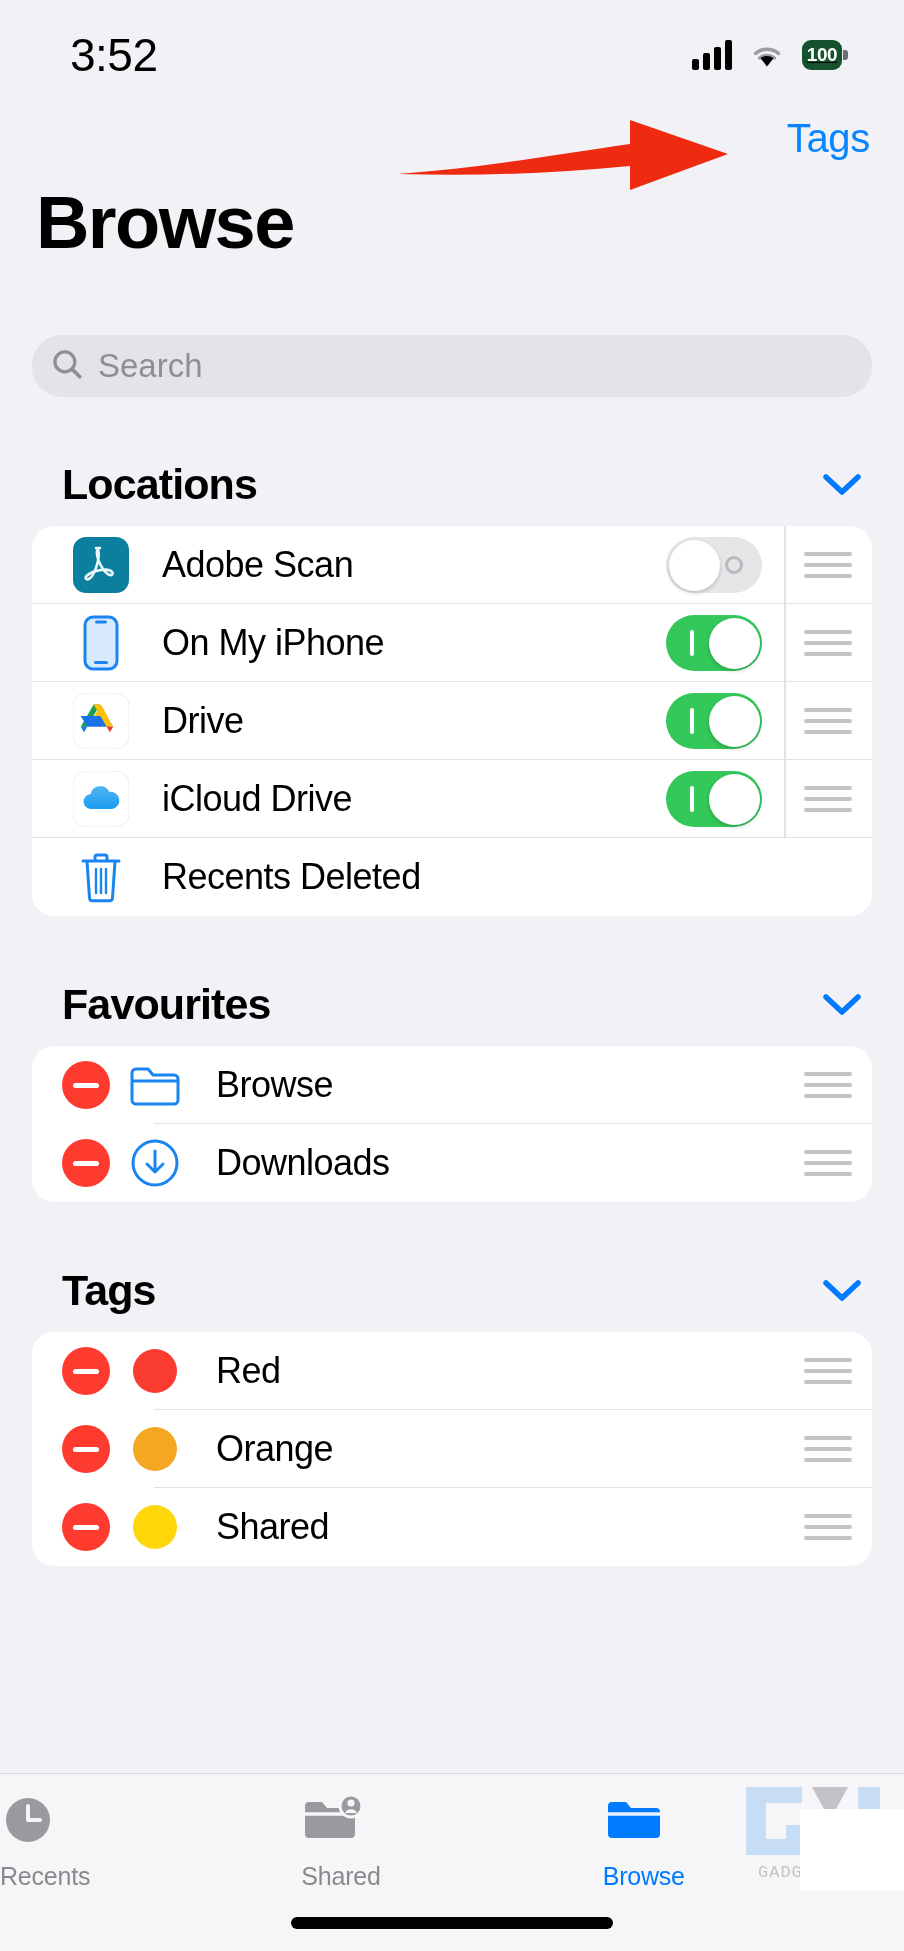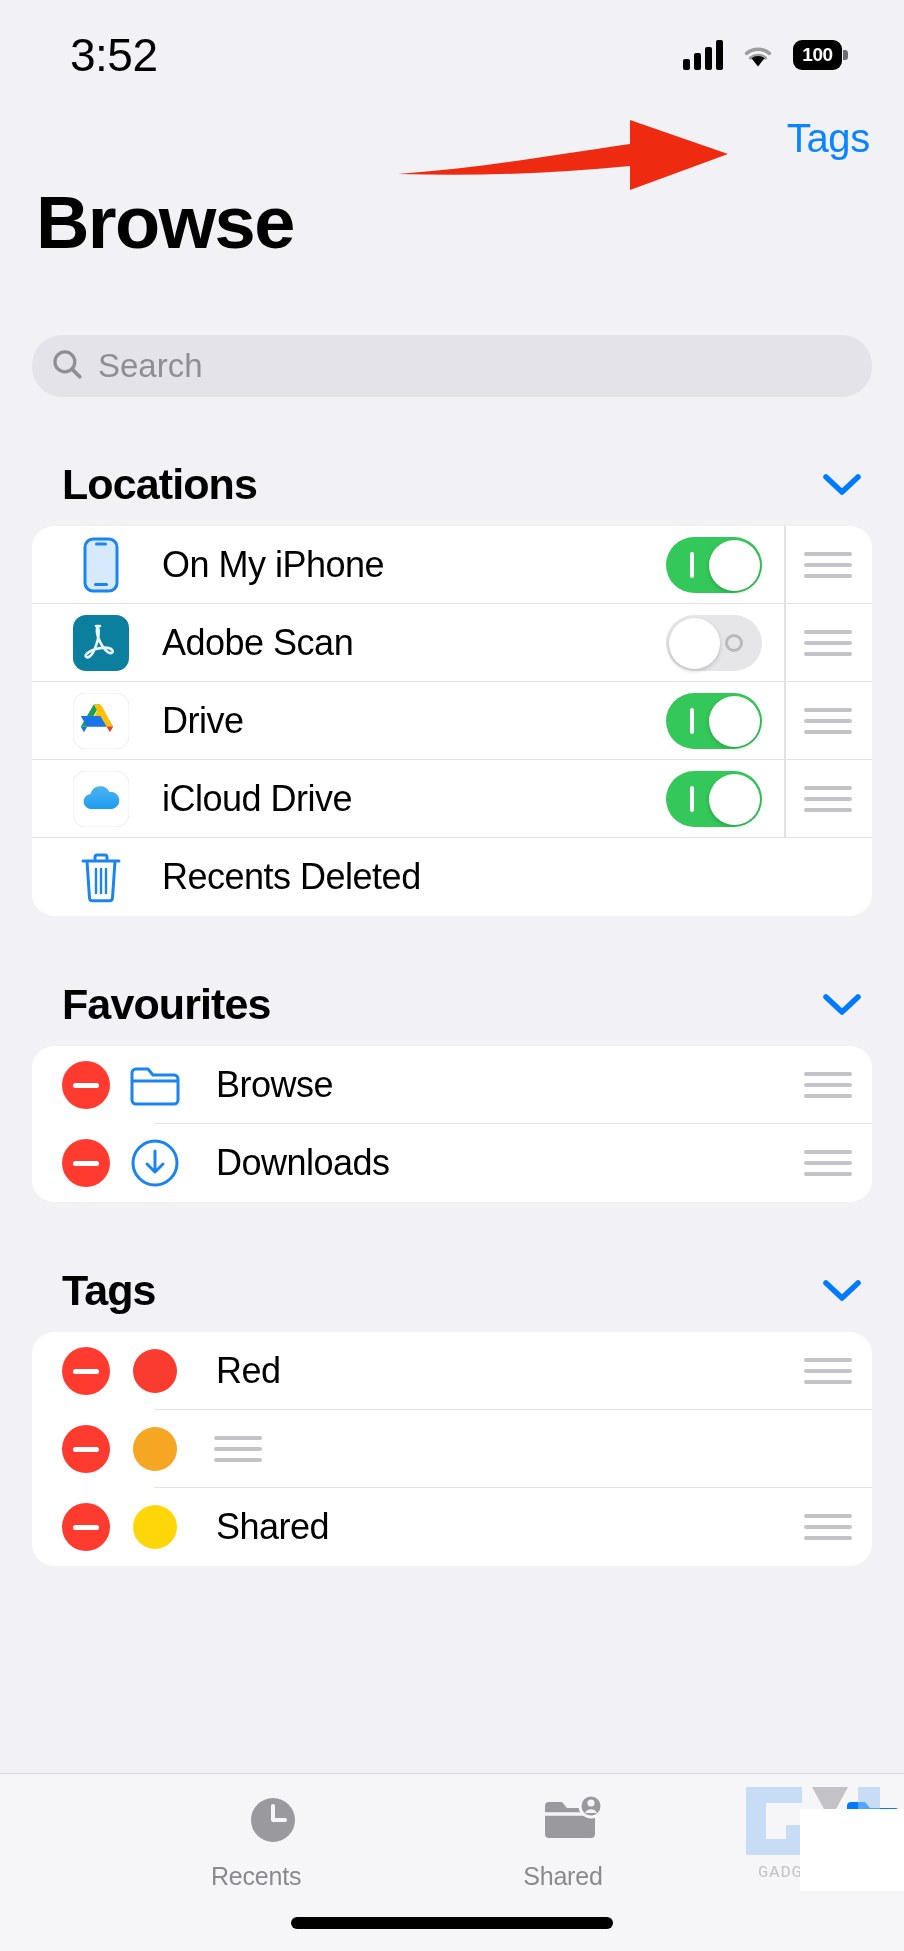--- a/index.html
+++ b/index.html
@@ -25,21 +25,21 @@
   .sb-right { display:flex; align-items:center; gap:18px; }
   .bars { display:flex; align-items:flex-end; gap:4px; height:30px; }
   .bars i { display:block; width:7px; background:#000; border-radius:2px; }
   .bars i:nth-child(1){height:11px}
   .bars i:nth-child(2){height:17px}
   .bars i:nth-child(3){height:23px}
   .bars i:nth-child(4){height:30px}
   .wifi { position:relative; width:34px; height:26px; }
   .wifi svg { display:block; }
   .battery {
-    position:relative; width:49px; height:30px; background:#000000;
+    position:relative; width:40px; height:30px; background:#14532d;
     border-radius:9px; display:flex; align-items:center; justify-content:center;text-decoration:underline;
   }
   .battery span { color:#fff; font-size:19px; font-weight:700; letter-spacing:-0.4px; }
   .battery::after{
     content:""; position:absolute; right:-6px; top:10px; width:5px; height:10px;
     background:#000; border-radius:0 3px 3px 0; opacity:.55;
   }
   
   .navbar {
     position:absolute; top:110px; left:0; right:0; height:66px;
@@ -139,21 +139,21 @@
   
   .content { position:absolute; top:418px; left:0; right:0; bottom:0; }
   
   .tabbar {
     position:absolute; left:0; right:0; bottom:0; height:178px;
     background:rgba(246,246,248,.93);
     border-top:1.5px solid #d9d9de;
     display:flex; align-items:flex-start; padding-top:18px;
     backdrop-filter:blur(20px);
   }
-  .tab { flex:1 1 0; display:flex; flex-direction:column; align-items:flex-end; gap:10px; }
+  .tab { flex:1 1 0; display:flex; flex-direction:column; align-items:flex-start; gap:10px; }
   .tab-label { font-size:25px; letter-spacing:-0.2px; }
   .tab.inactive .tab-label { color:#8a8a8e; }
   .tab.active .tab-label { color:#007aff; }
   .home-ind {
     position:absolute; bottom:22px; left:50%; transform:translateX(-50%);
     width:322px; height:12px; background:#000; border-radius:6px;
   }
   
   .watermark {
     position:absolute; right:18px; bottom:66px; width:146px; height:116px;
@@ -220,52 +220,52 @@
         <svg width="44" height="28" viewBox="0 0 44 28">
             <path d="M6 7 L22 22 L38 7" stroke="#007aff" stroke-width="5.5" fill="none" stroke-linecap="round" stroke-linejoin="round"></path>
           </svg>
       </span>
     </div>
 
     <div class="card">
 
       <div class="row">
         <div class="row-icon">
+          <svg width="56" height="56" viewBox="0 0 56 56">
+            <rect x="0" y="0" width="56" height="56" rx="13" fill="#0d7f9e"></rect>
+            <path d="M27 11 c-2.6 0-3.4 2.6-3.1 5.6 .4 4.1 2.3 9 4.8 13.2 2.5 4.3 5.6 7.5 8.2 8.2 2.4 .6 3.6-1.5 2.2-3.1 -1.6-1.8-6.5-2.7-12-1.8 -5.2 .8-10.6 3-13.3 5.6 -1.9 1.8-1.3 3.8 .8 3.7 2.9-.2 6.4-5.7 8.6-12.2 1.9-5.7 2.8-11.5 2.4-14.9 -.3-2.6-1.3-4.3-2.6-4.3 z" fill="none" stroke="#eaf7fb" stroke-width="2.6" stroke-linejoin="round"></path>
+          </svg>
+        </div>
+        <div class="row-label">Adobe Scan</div>
+        <div class="toggle off">
+          <span class="knob"></span>
+          <span class="mark-o"></span>
+        </div>
+        <div class="handle-col bordered">
+          <div class="handle">
+              <i></i>
+              <i></i>
+              <i></i>
+            </div>
+        </div>
+        <div class="sep"></div>
+      </div>
+
+      <div class="row">
+        <div class="row-icon">
           <svg width="40" height="56" viewBox="0 0 40 56">
             <rect x="4" y="2" width="32" height="52" rx="8" stroke="#1a84f0" stroke-width="3" fill="#d7e9fc"></rect>
             <rect x="14" y="5.5" width="12" height="3" rx="1.5" fill="#1a84f0"></rect>
             <rect x="13" y="46" width="14" height="3" rx="1.5" fill="#1a84f0"></rect>
           </svg>
         </div>
         <div class="row-label">On My iPhone</div>
         <div class="toggle on">
           <span class="mark-i"></span>
           <span class="knob"></span>
-        </div>
-        <div class="handle-col bordered">
-          <div class="handle">
-              <i></i>
-              <i></i>
-              <i></i>
-            </div>
-        </div>
-        <div class="sep"></div>
-      </div>
-
-      <div class="row">
-        <div class="row-icon">
-          <svg width="56" height="56" viewBox="0 0 56 56">
-            <rect x="0" y="0" width="56" height="56" rx="13" fill="#0d7f9e"></rect>
-            <path d="M27 11 c-2.6 0-3.4 2.6-3.1 5.6 .4 4.1 2.3 9 4.8 13.2 2.5 4.3 5.6 7.5 8.2 8.2 2.4 .6 3.6-1.5 2.2-3.1 -1.6-1.8-6.5-2.7-12-1.8 -5.2 .8-10.6 3-13.3 5.6 -1.9 1.8-1.3 3.8 .8 3.7 2.9-.2 6.4-5.7 8.6-12.2 1.9-5.7 2.8-11.5 2.4-14.9 -.3-2.6-1.3-4.3-2.6-4.3 z" fill="none" stroke="#eaf7fb" stroke-width="2.6" stroke-linejoin="round"></path>
-          </svg>
-        </div>
-        <div class="row-label">Adobe Scan</div>
-        <div class="toggle off">
-          <span class="knob"></span>
-          <span class="mark-o"></span>
         </div>
         <div class="handle-col bordered">
           <div class="handle">
               <i></i>
               <i></i>
               <i></i>
             </div>
         </div>
         <div class="sep"></div>
       </div>
@@ -419,20 +419,21 @@
             </div>
         </div>
         <div class="sep" style="left:122px"></div>
       </div>
 
       <div class="row">
         <div class="minus"></div>
         <div class="row-icon">
           <span class="tagdot" style="background:#f5a623"></span>
         </div>
+        <div class="row-label">Orange</div>
         <div class="handle-col">
           <div class="handle">
               <i></i>
               <i></i>
               <i></i>
             </div>
         </div>
         <div class="sep" style="left:122px"></div>
       </div>
 

